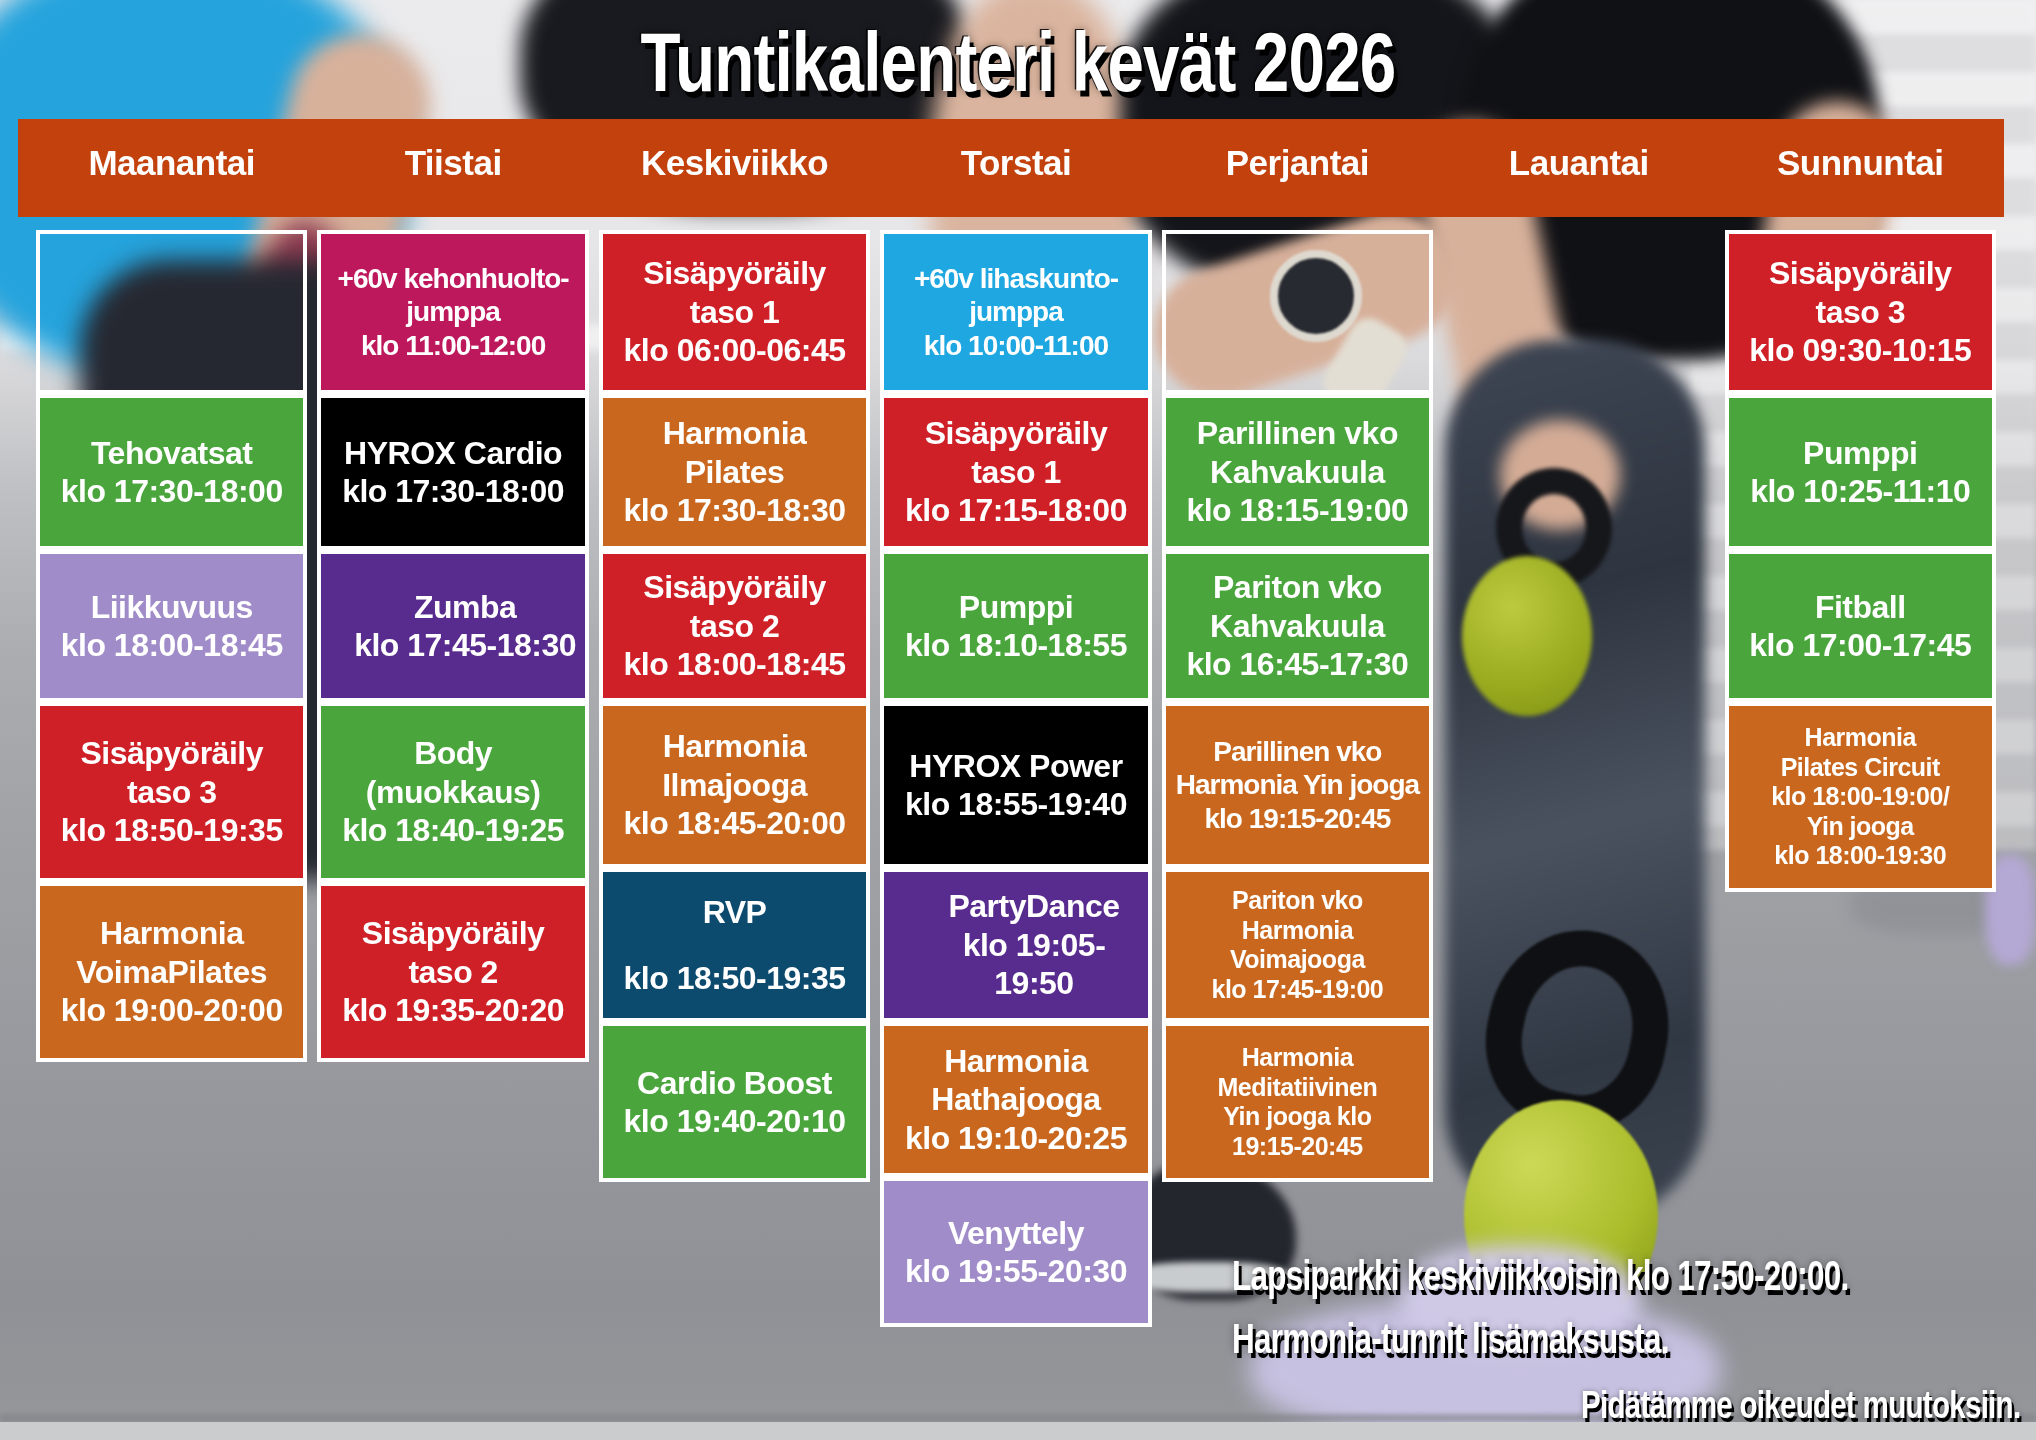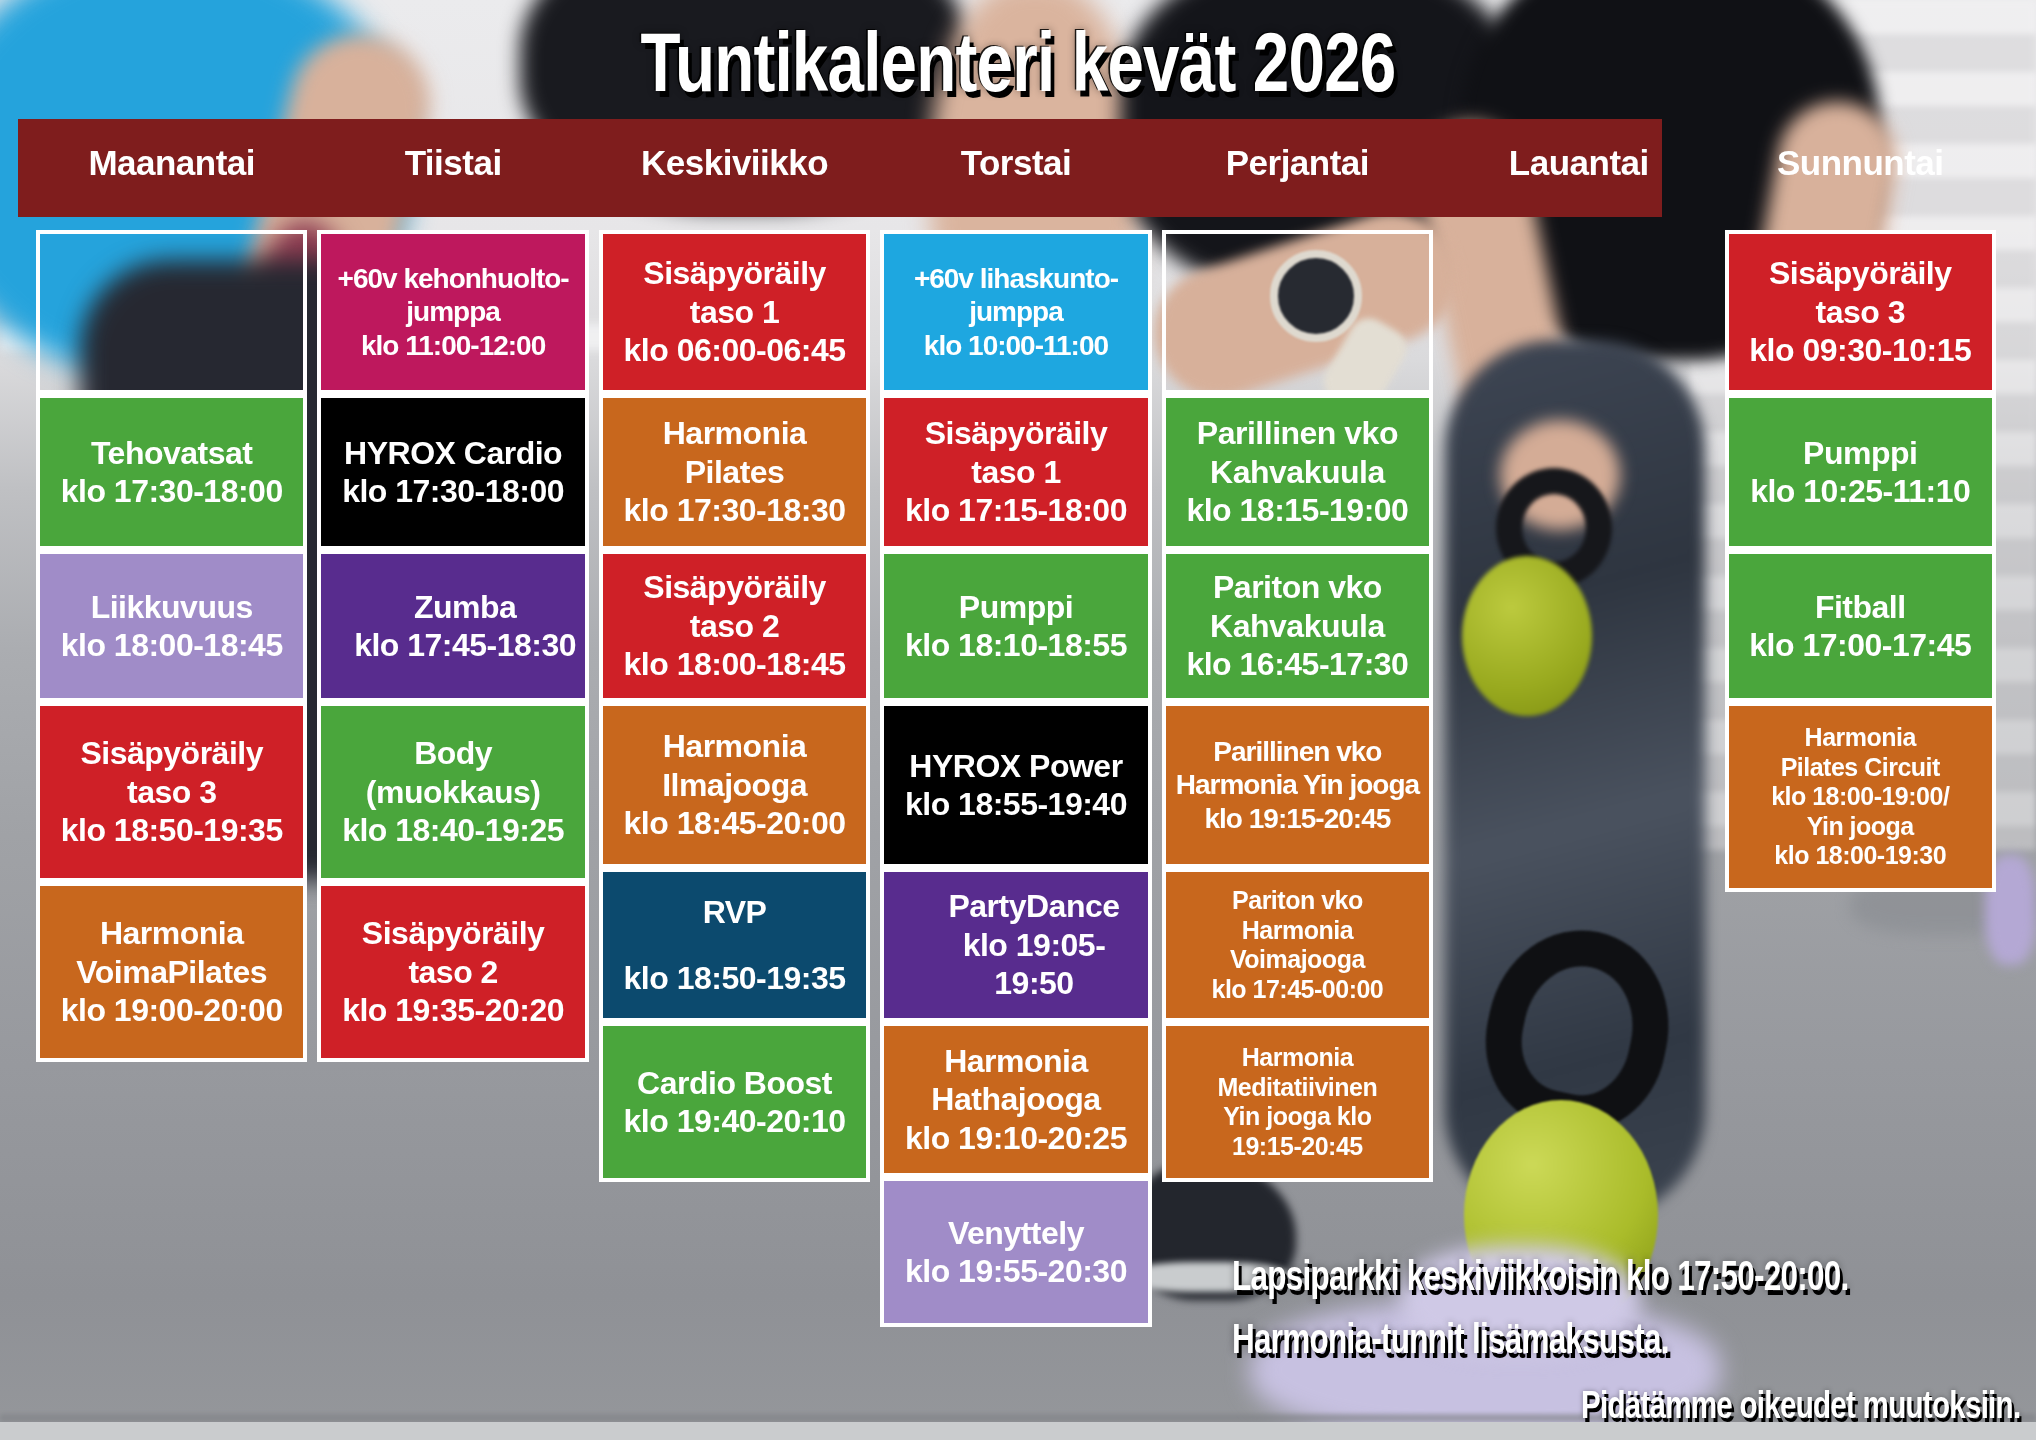--- a/index.html
+++ b/index.html
@@ -44,21 +44,21 @@
   .bottom-light{left:0;top:1422px;width:2036px;height:18px;background:#caccce;}
 
   
   #title{
     position:absolute;top:14px;left:0;width:100%;text-align:center;z-index:2;
     color:#fff;font-size:84px;font-weight:bold;letter-spacing:-1px;
     transform:scaleX(.78);
     text-shadow:5px 6px 0 #000,0 0 10px rgba(0,0,0,.45),-2px -1px 0 rgba(0,0,0,.85);
     white-space:nowrap;
   }
-  #daybar{position:absolute;left:18px;top:119px;width:1644px;height:98px;background:#7f1d1d;z-index:2;}
+  #daybar{position:absolute;left:18px;top:119px;width:1986px;height:98px;background:#c2410c;z-index:2;}
   #daybar-inner{position:absolute;left:18px;top:24px;width:1960px;display:flex;gap:10px;}
   .day{flex:1;text-align:center;color:#fff;font-size:35px;font-weight:bold;letter-spacing:-0.5px;}
 
   #grid{position:absolute;left:36px;top:230px;width:1960px;display:flex;gap:10px;z-index:3;}
   .col{flex:1;display:flex;flex-direction:column;min-width:0;}
   .cell{
     box-sizing:border-box;border:4px solid #fff;
     display:flex;flex-direction:column;justify-content:center;align-items:center;
     text-align:center;color:#fff;font-weight:bold;letter-spacing:-0.5px;
     padding:2px 4px;
@@ -263,21 +263,21 @@
     </div>
     <div class="cell h166 sm" style="background: rgb(200, 103, 29);">
       <div class="t">Parillinen vko
 Harmonia Yin jooga</div>
       <div class="k">klo 19:15-20:45</div>
     </div>
     <div class="cell h154 xs" style="background: rgb(200, 103, 29);">
       <div class="t">Pariton vko
 Harmonia
 Voimajooga</div>
-      <div class="k">klo 17:45-00:00</div>
+      <div class="k">klo 17:45-19:00</div>
     </div>
     <div class="cell h160 xs" style="background: rgb(200, 103, 29);">
       <div class="t">Harmonia
 Meditatiivinen</div>
       <div class="k">Yin jooga klo
 19:15-20:45</div>
     </div>
   </div>
 
   <div class="col"></div>

